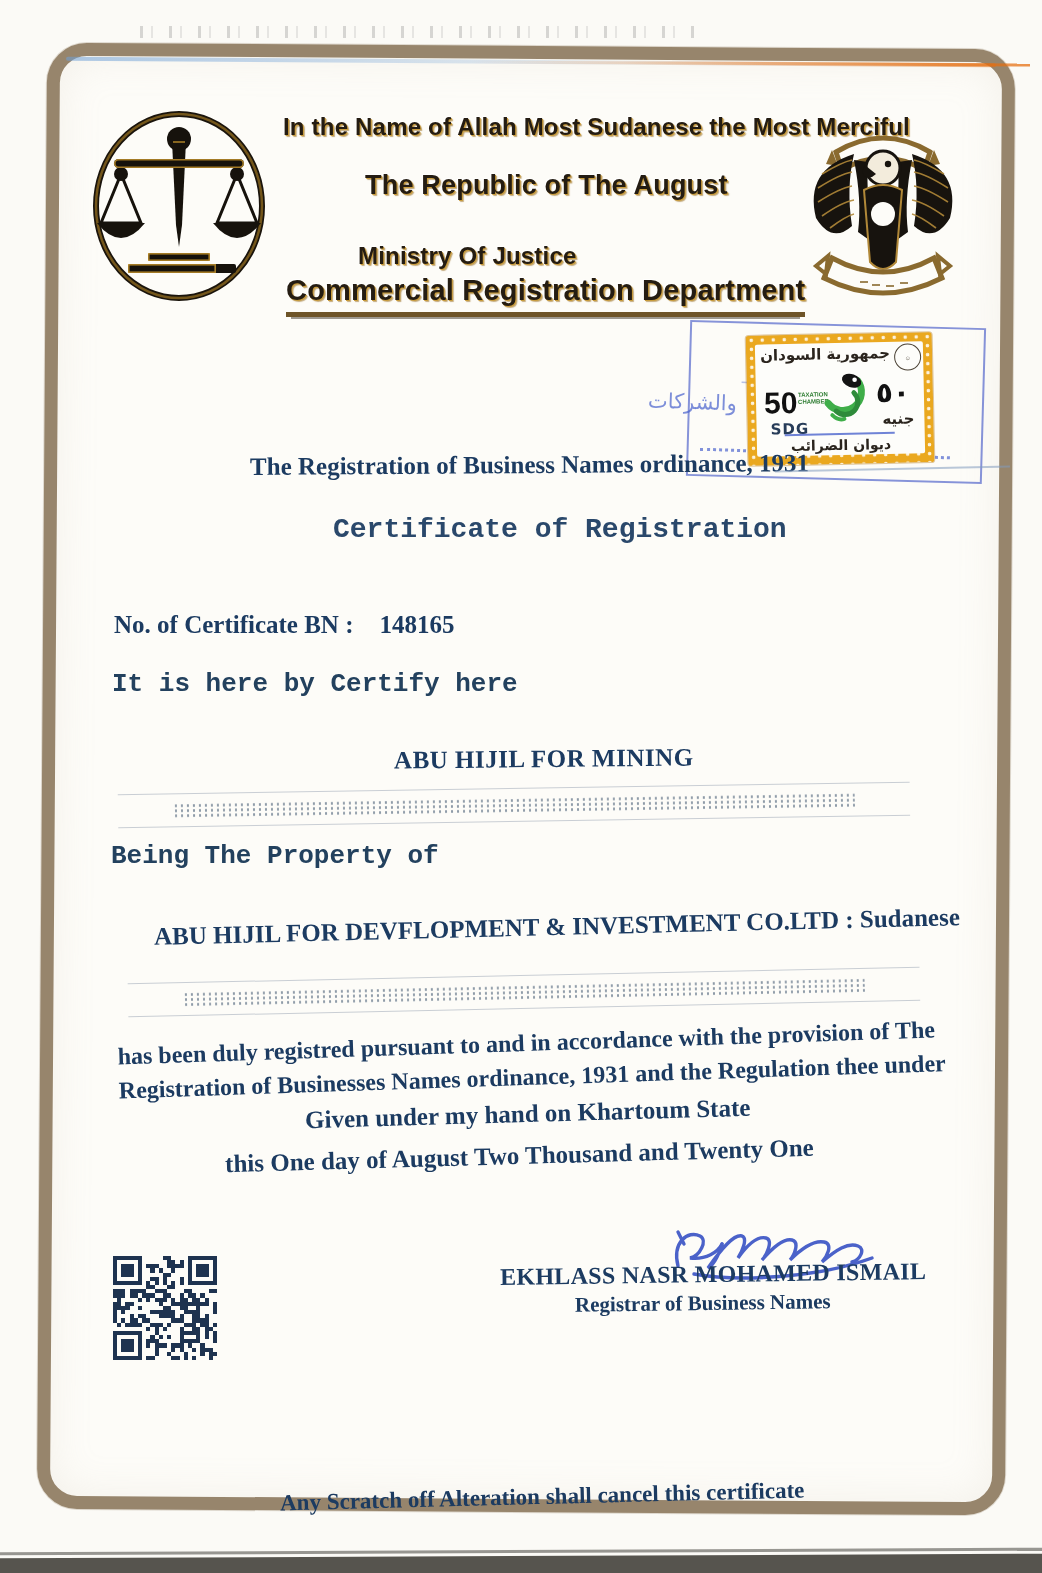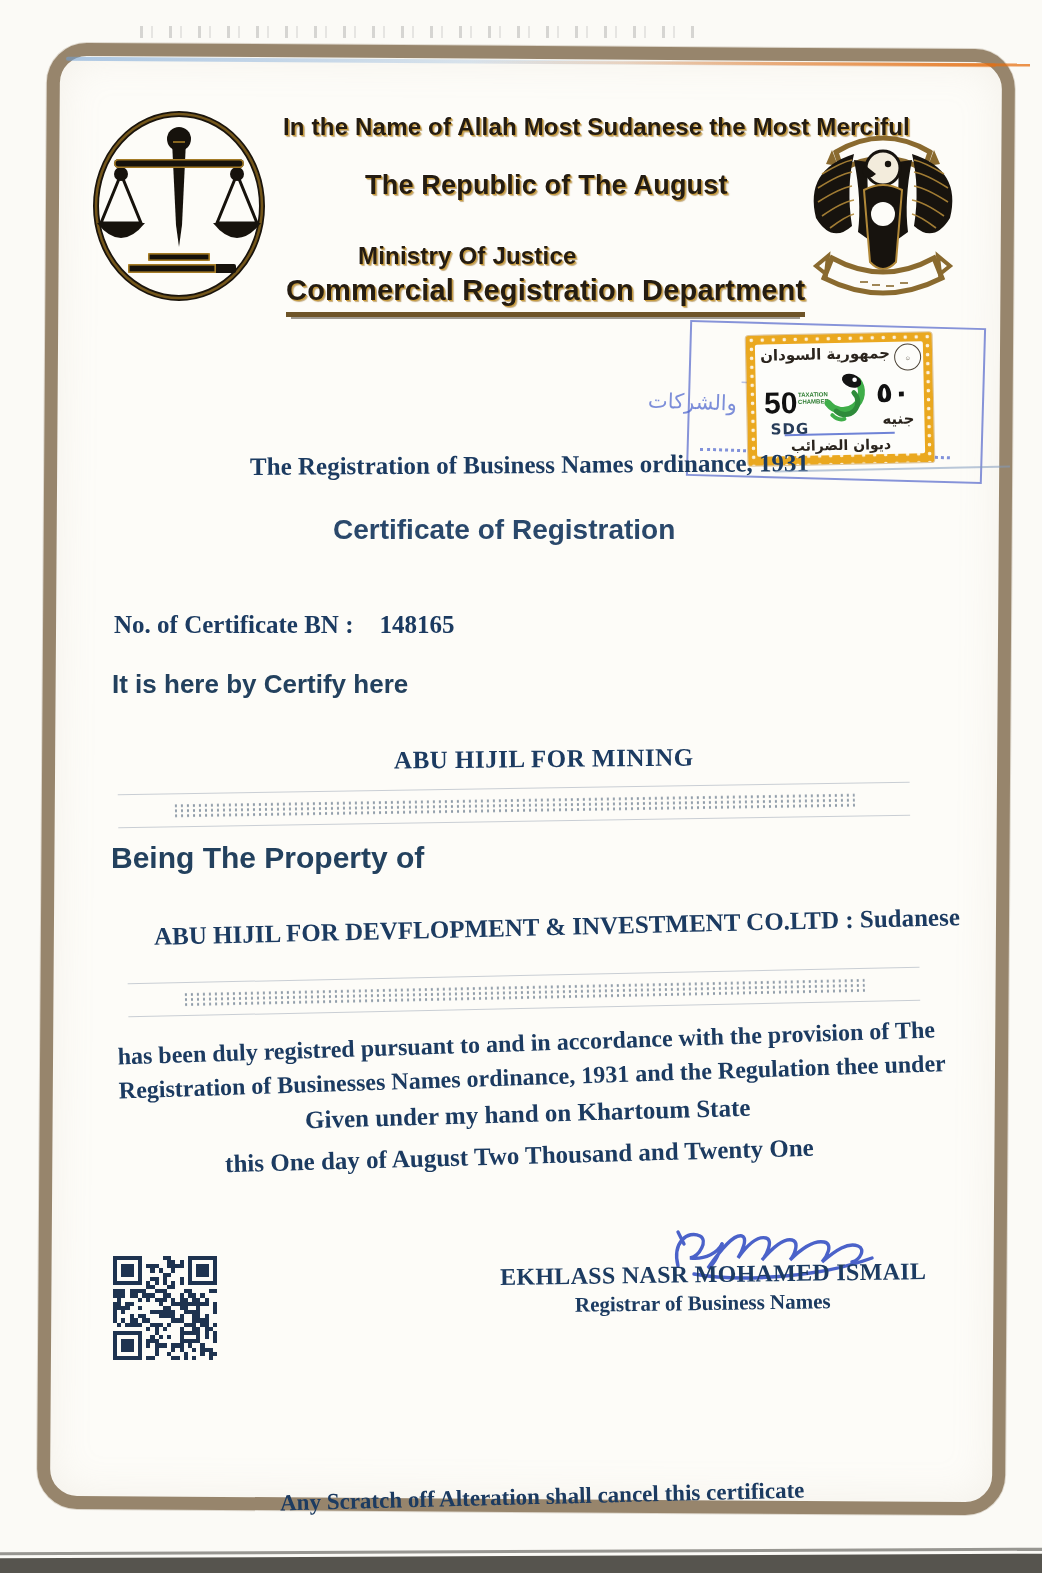--- a/index.html
+++ b/index.html
@@ -37,30 +37,30 @@
     letter-spacing:.2px;white-space:nowrap;
   }
   .hdr-bismillah{left:283px;top:113px;font-size:24px;}
   .hdr-country{left:365px;top:170px;font-size:27px;}
   .hdr-ministry{left:358px;top:218px;font-size:24px;margin-top:24px;}
   .hdr-department{left:286px;top:274px;font-size:29px;padding-bottom:5px;
     border-bottom:5px solid #6e5428;box-shadow:0 7px 0 -5px rgba(40,30,15,.45);}
 
   
   .serif-navy{font-family:"Liberation Serif", serif;font-weight:700;color:#1c3b61;white-space:nowrap;}
-  .sans-navy{font-family:Liberation Sans, sans-serif;color:#24425f;white-space:nowrap;}
+  .sans-navy{font-family:Liberation Mono, monospace;color:#24425f;white-space:nowrap;}
 
   .ordinance{left:250px;top:451px;font-size:25px;transform:rotate(-.4deg);}
   .ordinance-line{left:775px;top:468px;width:235px;height:2px;background:rgba(130,155,190,.55);transform:rotate(-1.2deg);}
   .cert-title{left:333px;top:514px;font-size:28px;font-weight:700;color:#2a486b;}
   .cert-no{left:114px;top:611px;font-size:25px;text-align:right;}
   .cert-no .val{padding-left:26px;}
   .certify{left:112px;top:669px;font-size:26px;font-weight:700;color:#23415e;}
   .biz-name{left:394px;top:745px;font-size:25px;letter-spacing:.5px;transform:rotate(-.6deg);}
-  .property{left:111px;top:841px;font-size:30px;font-weight:700;color:#23415e;}
+  .property{left:111px;top:841px;font-size:26px;font-weight:700;color:#23415e;}
   .owner-name{left:154px;top:913px;font-size:25px;transform:rotate(-1.4deg);}
 
   .body-par{left:118px;top:1026px;width:816px;text-align:center;font-size:24px;line-height:34px;
     transform:rotate(-1.9deg);white-space:normal;}
   .body-par div{white-space:nowrap;}
   .given{left:305px;top:1100px;font-size:25px;transform:rotate(-1.6deg);}
   .dateline{left:225px;top:1142px;font-size:25px;transform:rotate(-1.6deg);}
 
   .signer-name{left:500px;top:1261px;font-size:24px;transform:rotate(-.8deg);letter-spacing:.3px;}
   .signer-title{left:575px;top:1291px;font-size:21px;transform:rotate(-.8deg);}

